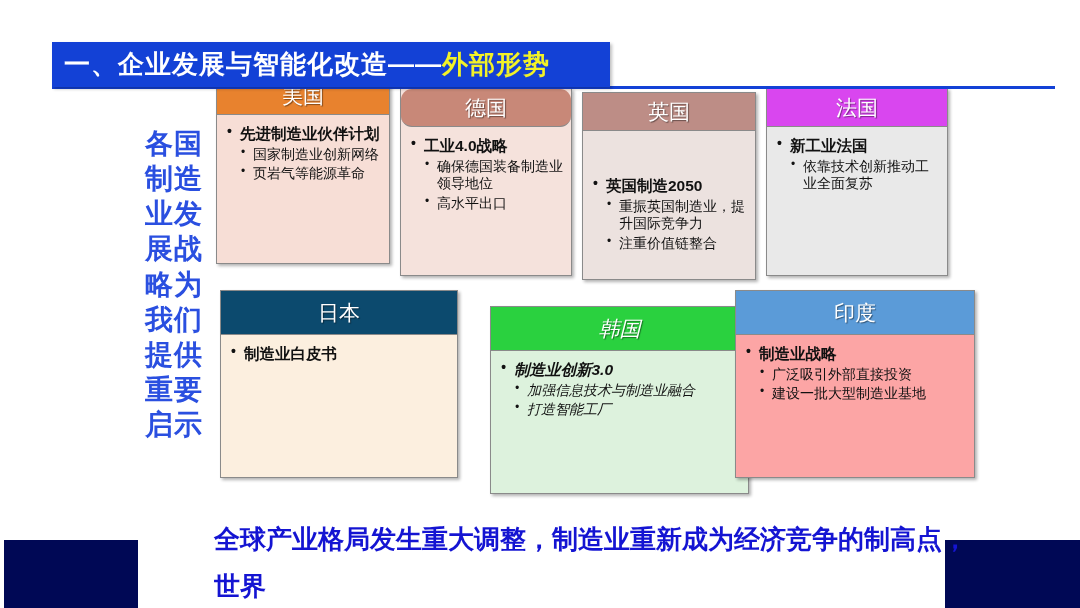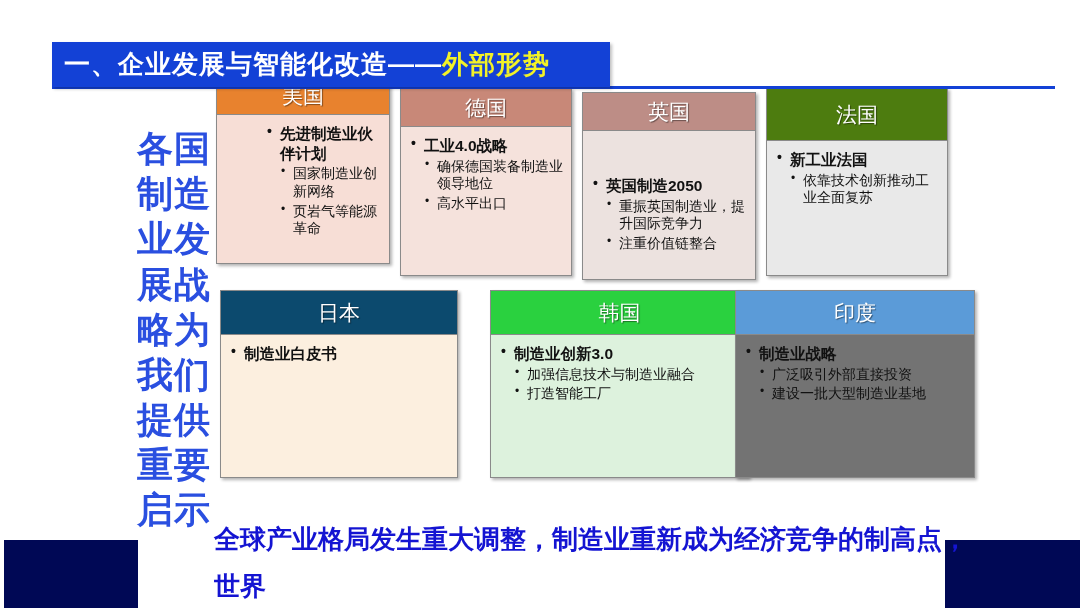--- a/index.html
+++ b/index.html
@@ -53,21 +53,21 @@
 
   
   .left-label {
     position: absolute;
     left: 136px;
     top: 126px;
     width: 76px;
     z-index: 20;
     text-align: center;
     color: #2a4fe0;
-    font-size: 36px;
+    font-size: 28px;
     font-weight: bold;
     line-height: 1.255;
     letter-spacing: 1px;
     white-space: pre-line;
   }
 
   
   .card {
     position: absolute;
     box-sizing: border-box;
@@ -178,31 +178,31 @@
 我们
 提供
 重要
 启示</div>
 
 <div id="cards-host">
     <div class="card" style="left: 216px; top: 76px; width: 174px; height: 188px; background: rgb(247, 222, 214);">
       <div class="card-head" style="height: 38px; background: rgb(232, 130, 46);">
         <span>美国</span>
       </div>
-      <div class="card-body" style="background: rgb(247, 222, 214); margin-left: 40px;">
+      <div class="card-body" style="background: rgb(247, 222, 214);">
         <ul class="lv1">
           <li><span>先进制造业伙伴计划</span><ul class="lv2">
               <li>国家制造业创新网络</li>
               <li>页岩气等能源革命</li>
             </ul></li>
         </ul>
       </div>
     </div>
     <div class="card" style="left: 400px; top: 88px; width: 172px; height: 188px; background: rgb(245, 226, 220);">
-      <div class="card-head" style="height: 38px; background: rgb(200, 136, 120);">
+      <div class="card-head" style="height: 38px; background: rgb(200, 136, 120); border-radius: 11px;">
         <span>德国</span>
       </div>
       <div class="card-body" style="background: rgb(245, 226, 220);">
         <ul class="lv1">
           <li><span>工业4.0战略</span><ul class="lv2">
               <li>确保德国装备制造业领导地位</li>
               <li>高水平出口</li>
             </ul></li>
         </ul>
       </div>
@@ -214,59 +214,59 @@
       <div class="card-body" style="background: rgb(236, 226, 223); margin-top: 36px;">
         <ul class="lv1">
           <li><span>英国制造2050</span><ul class="lv2">
               <li>重振英国制造业，提升国际竞争力</li>
               <li>注重价值链整合</li>
             </ul></li>
         </ul>
       </div>
     </div>
     <div class="card" style="left: 766px; top: 88px; width: 182px; height: 188px; background: rgb(233, 233, 233);">
-      <div class="card-head" style="height: 52px; background: #4d7c0f;">
+      <div class="card-head" style="height: 38px; background: #d946ef;">
         <span>法国</span>
       </div>
       <div class="card-body" style="background: rgb(233, 233, 233);">
         <ul class="lv1">
           <li><span>新工业法国</span><ul class="lv2">
               <li>依靠技术创新推动工业全面复苏</li>
             </ul></li>
         </ul>
       </div>
     </div>
     <div class="card" style="left: 220px; top: 290px; width: 238px; height: 188px; background: rgb(252, 239, 223);">
       <div class="card-head" style="height: 44px; background: #0c4a6e;">
         <span>日本</span>
       </div>
       <div class="card-body" style="background: rgb(252, 239, 223);">
         <ul class="lv1">
           <li><span>制造业白皮书</span></li>
         </ul>
       </div>
     </div>
-    <div class="card" style="left: 490px; top: 290px; width: 259px; height: 188px; background: rgb(221, 242, 221);">
+    <div class="card" style="left: 490px; top: 306px; width: 259px; height: 188px; background: rgb(221, 242, 221); font-style: italic;">
       <div class="card-head" style="height: 44px; background: rgb(42, 209, 63);">
         <span>韩国</span>
       </div>
       <div class="card-body" style="background: rgb(221, 242, 221);">
         <ul class="lv1">
           <li><span>制造业创新3.0</span><ul class="lv2">
               <li>加强信息技术与制造业融合</li>
               <li>打造智能工厂</li>
             </ul></li>
         </ul>
       </div>
     </div>
     <div class="card" style="left: 735px; top: 290px; width: 240px; height: 188px; background: rgb(220, 227, 238);">
       <div class="card-head" style="height: 44px; background: rgb(91, 155, 216);">
         <span>印度</span>
       </div>
-      <div class="card-body" style="background: #737373;">
+      <div class="card-body" style="background: #fca5a5;">
         <ul class="lv1">
           <li><span>制造业战略</span><ul class="lv2">
               <li>广泛吸引外部直接投资</li>
               <li>建设一批大型制造业基地</li>
             </ul></li>
         </ul>
       </div>
     </div>
   </div>
 

